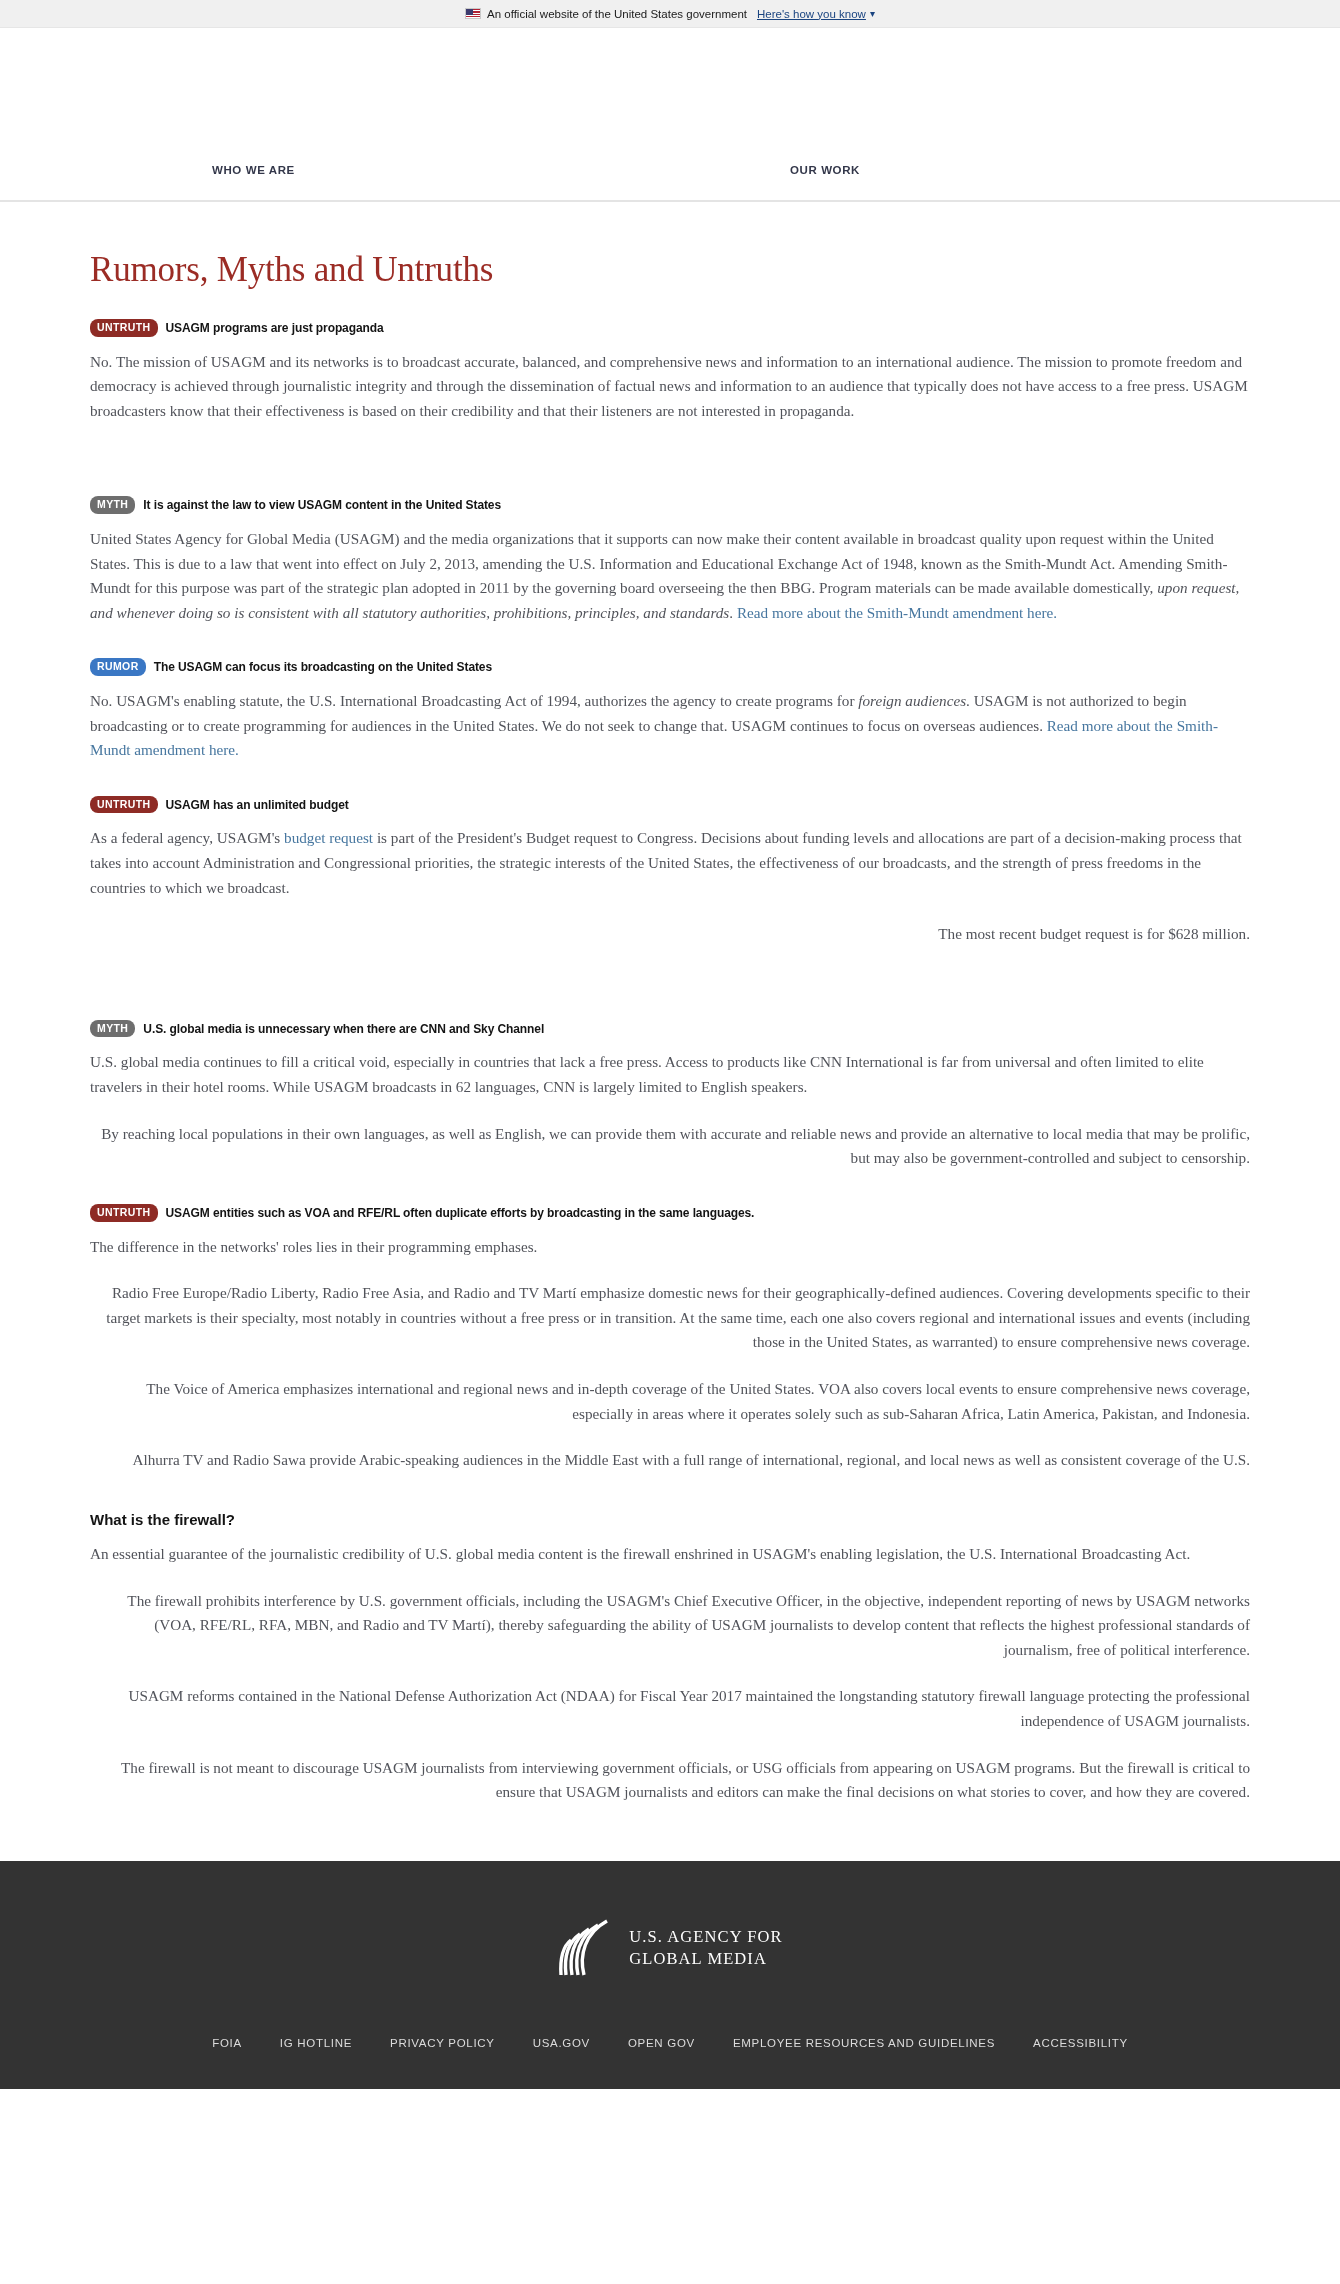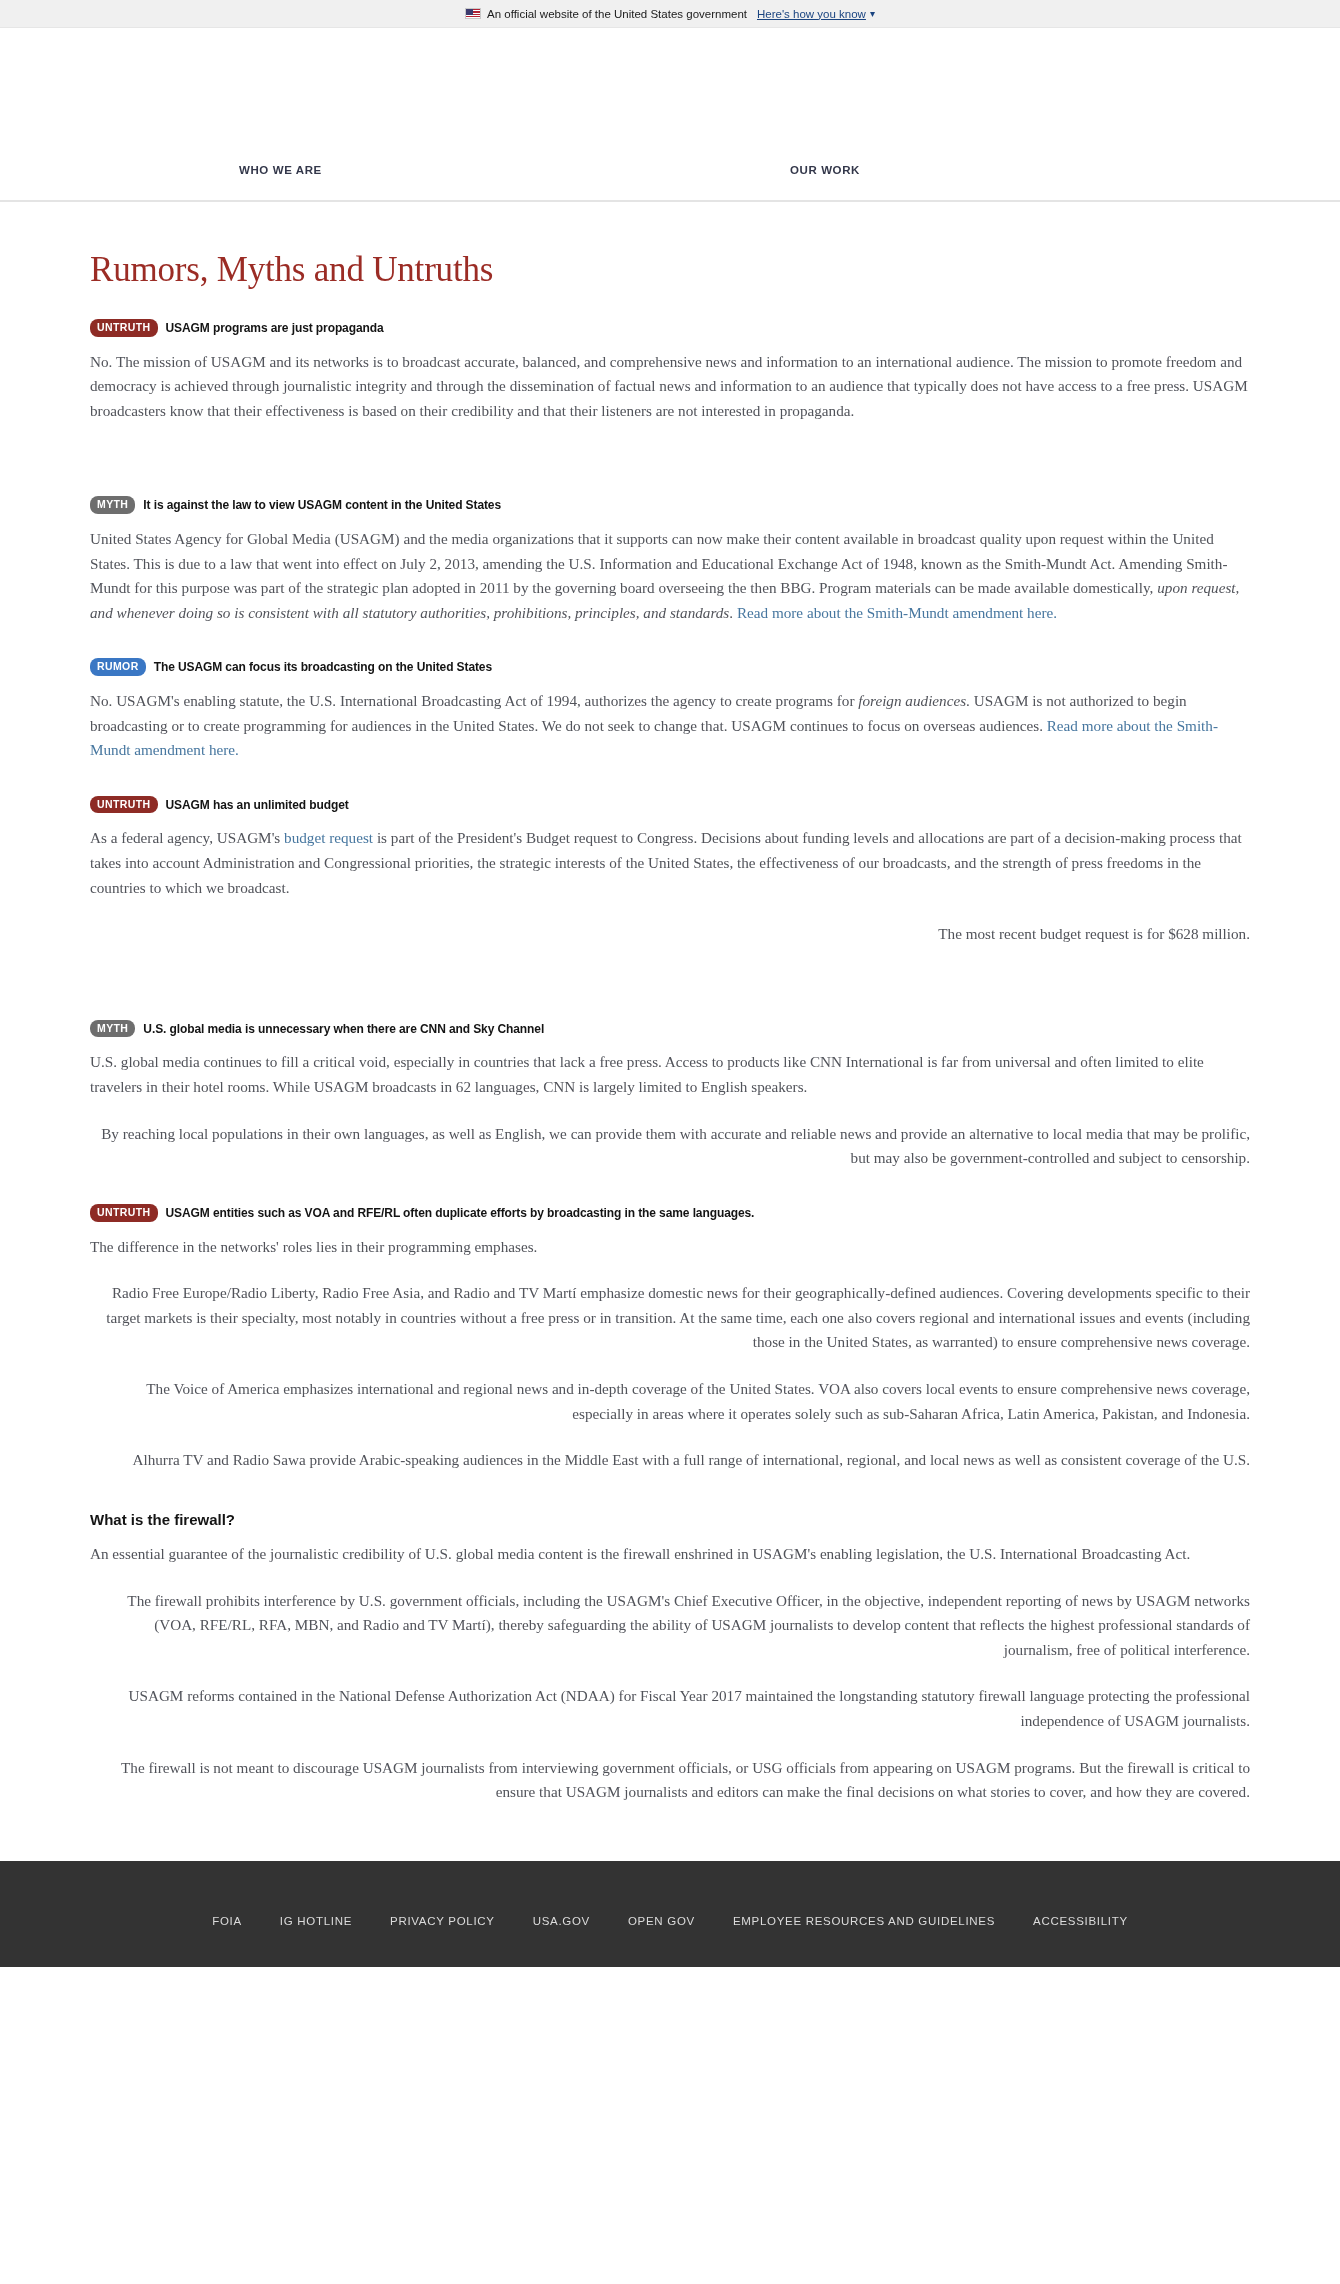--- a/index.html
+++ b/index.html
@@ -71,21 +71,21 @@
   .nav-item {
     position: absolute;
     font-family: "Liberation Sans", sans-serif;
     font-size: 11.5px;
     font-weight: 600;
     letter-spacing: 0.6px;
     color: #33374a;
     cursor: pointer;
     white-space: nowrap;
   }
-  .nav-item.who  { left: 212px; margin-left: 27px; }
+  .nav-item.who  { left: 212px; }
   .nav-item.work { left: 790px; }
 
   
   .content {
     width: 1160px;
     margin: 0 auto;
     padding: 48px 0 56px 0;
   }
   h1.page-title {
     font-family: "Liberation Serif", serif;
@@ -264,20 +264,37 @@
     <p class="body">An essential guarantee of the journalistic credibility of U.S. global media content is the firewall enshrined in USAGM's enabling legislation, the U.S. International Broadcasting Act.</p>
     <p class="body gap">The firewall prohibits interference by U.S. government officials, including the USAGM's Chief Executive Officer, in the objective, independent reporting of news by USAGM networks (VOA, RFE/RL, RFA, MBN, and Radio and TV Martí), thereby safeguarding the ability of USAGM journalists to develop content that reflects the highest professional standards of journalism, free of political interference.</p>
     <p class="body gap">USAGM reforms contained in the National Defense Authorization Act (NDAA) for Fiscal Year 2017 maintained the longstanding statutory firewall language protecting the professional independence of USAGM journalists.</p>
     <p class="body gap">The firewall is not meant to discourage USAGM journalists from interviewing government officials, or USG officials from appearing on USAGM programs. But the firewall is critical to ensure that USAGM journalists and editors can make the final decisions on what stories to cover, and how they are covered.</p>
 
   </div>
 </main>
 
 <footer class="footer">
 
+  <div class="footer-logo">
+    <span class="mark">
+      <svg width="58" height="62" viewBox="0 0 58 62" xmlns="http://www.w3.org/2000/svg">
+        <g fill="none" stroke="#ffffff" stroke-linecap="butt">
+          <path d="M50 6 C 28 18, 22 40, 27 60" stroke-width="3.4"></path>
+          <path d="M41 10 C 22 21, 17 41, 21 60" stroke-width="3.4"></path>
+          <path d="M32 14 C 16 24, 12 42, 15 60" stroke-width="3.4"></path>
+          <path d="M23 19 C 10 28, 7 43, 9 60" stroke-width="3.4"></path>
+          <path d="M14 25 C 5 32, 3 45, 4 60" stroke-width="3.4"></path>
+        </g>
+      </svg>
+    </span>
+    <span class="wordmark">
+      <span>U.S. AGENCY FOR</span><br>
+      <span>GLOBAL MEDIA</span>
+    </span>
+  </div>
 
   <nav class="footer-nav">
     <a>FOIA</a>
     <a>IG HOTLINE</a>
     <a>PRIVACY POLICY</a>
     <a>USA.GOV</a>
     <a>OPEN GOV</a>
     <a>EMPLOYEE RESOURCES AND GUIDELINES</a>
     <a>ACCESSIBILITY</a>
   </nav>

